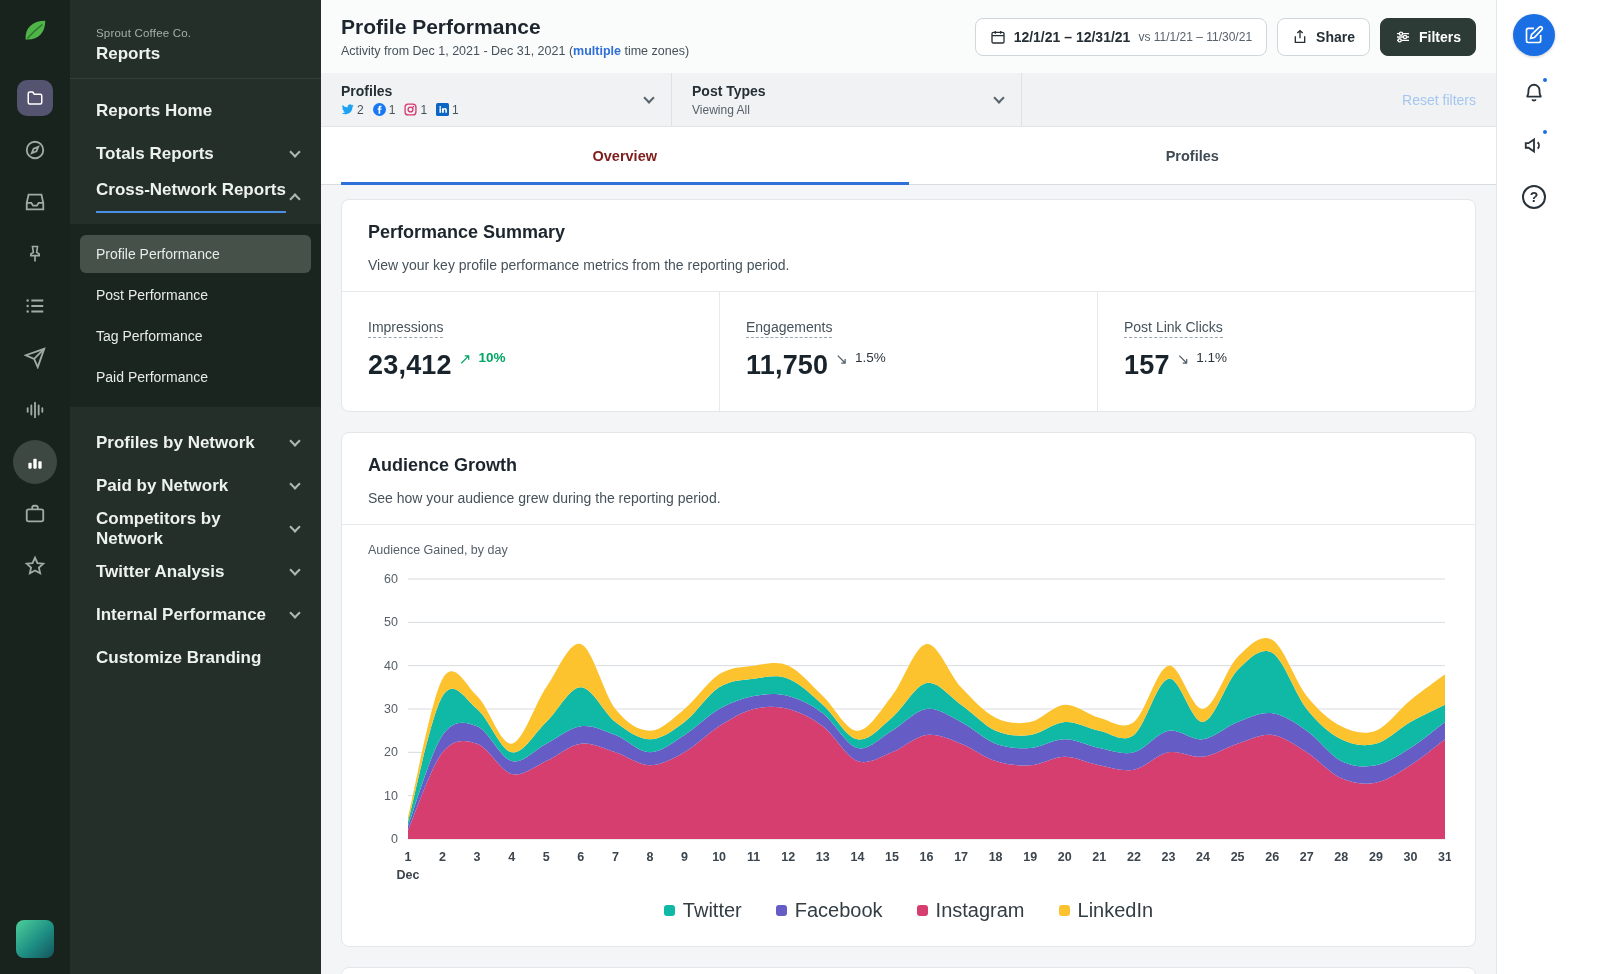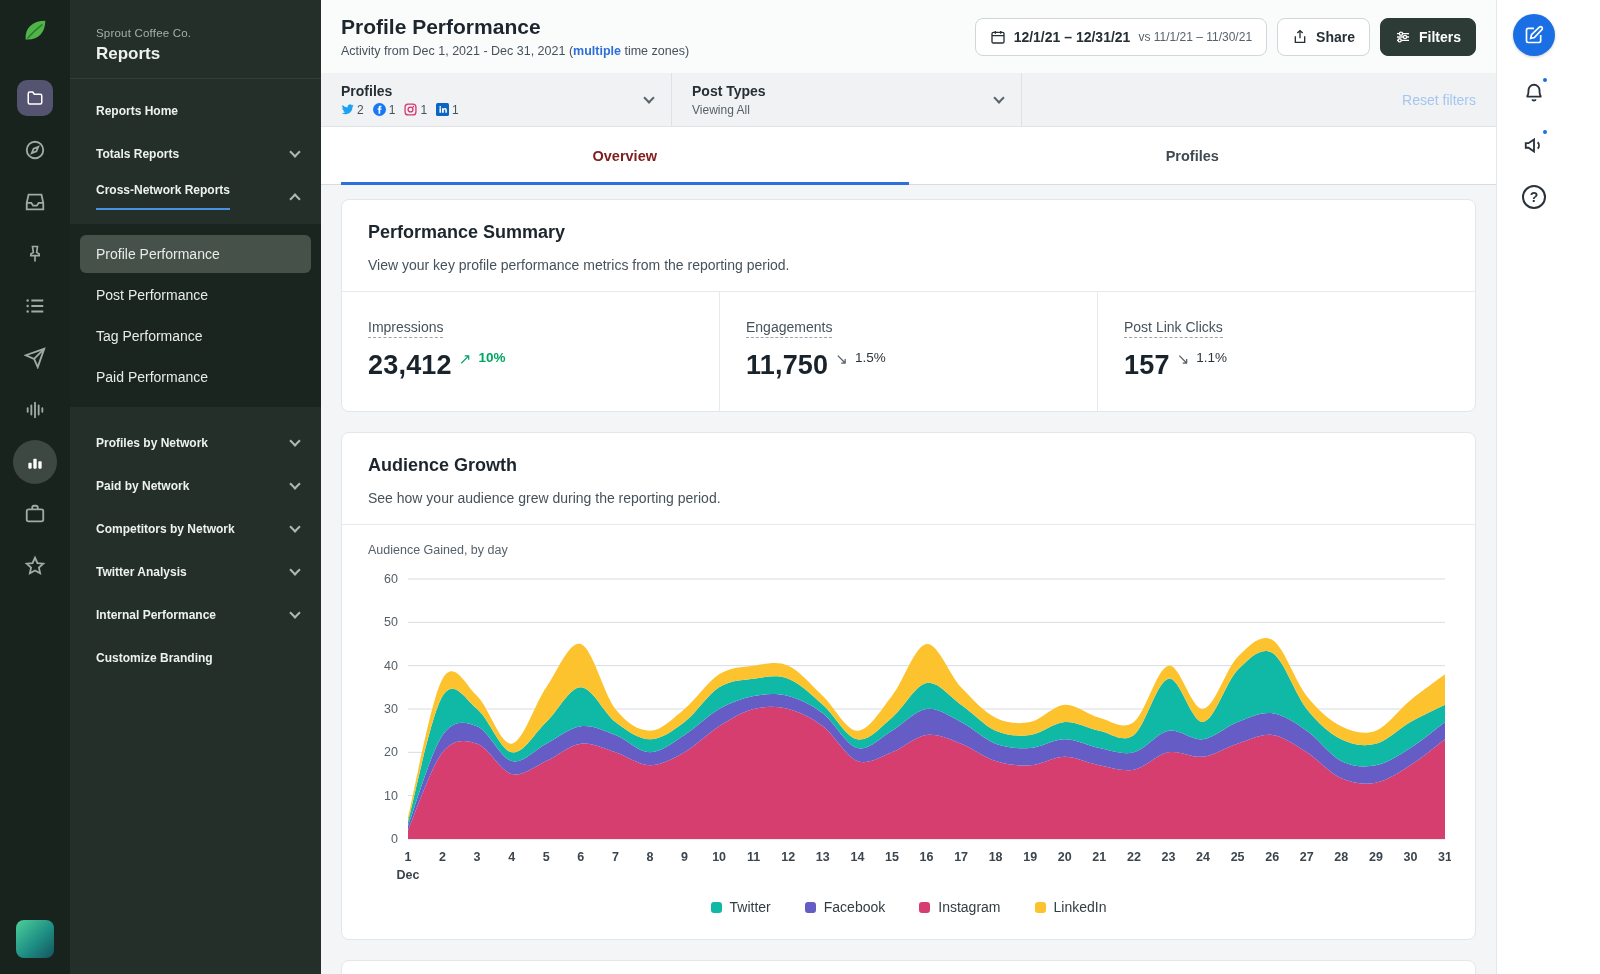--- a/index.html
+++ b/index.html
@@ -15,21 +15,21 @@
   .rail .folder-bg { width:36px; height:36px; border-radius:10px; background:#545470; display:flex; align-items:center; justify-content:center; }
   .rail .active-circle { width:44px; height:44px; border-radius:50%; background:#3d4842; display:flex; align-items:center; justify-content:center; }
   .rail .avatar { position:absolute; bottom:16px; left:16px; width:38px; height:38px; border-radius:8px; background:linear-gradient(135deg,#4ecf9a 0%,#1e8f84 55%,#14545e 100%); cursor:pointer; }
 
   
   .sidebar { position:absolute; left:70px; top:0; width:251px; height:100%; background:#242f29; color:#eef2ef; }
   .sb-head { padding:27px 26px 14px; border-bottom:1px solid #323e37; }
   .sb-org { font-size:11.5px; color:#a3afa8; letter-spacing:.2px; }
   .sb-title { font-size:17px; font-weight:700; margin-top:5px; }
   .sb-nav { padding-top:10px; }
-  .sb-item { height:43px; display:flex; align-items:center; padding:0 22px 0 26px; font-size:12px; font-weight:700; cursor:pointer; color:#eef2ef; }
+  .sb-item { height:43px; display:flex; align-items:center; padding:0 22px 0 26px; font-size:17px; font-weight:700; cursor:pointer; color:#eef2ef; }
   .sb-item .lbl-underline { border-bottom:2px solid #4a90e2; padding-bottom:11px; }
   .sb-item .chev { margin-left:auto; }
   .chev { width:8px; height:8px; border-right:2px solid #aeb9b2; border-bottom:2px solid #aeb9b2; transform:rotate(45deg); display:inline-block; margin-top:-4px; }
   .chev.up { transform:rotate(-135deg); margin-top:4px; }
   .sb-sub { background:#1b2520; padding:8px 10px; margin-top:6px; }
   .sb-sub-item { height:38px; margin:3px 0; display:flex; align-items:center; padding:0 16px; border-radius:6px; font-size:14px; font-weight:400; color:#e7ece8; cursor:pointer; }
   .sb-sub-item.selected { background:#46514a; font-weight:500; }
   .sb-gap { height:14px; }
 
   
@@ -80,21 +80,21 @@
   .m-value { font-size:27px; font-weight:700; color:#19232b; letter-spacing:.2px; }
   .m-arrow { font-size:15px; }
   .m-change { font-size:13.5px; font-weight:700; }
   .trend-up .m-arrow, .trend-up .m-change { color:#00a664; }
   .trend-down .m-arrow { color:#57616b; }
   .trend-down .m-change { color:#2b343c; font-weight:400; }
 
   .chart-wrap { padding:18px 26px 0; }
   .chart-label { font-size:12.5px; color:#57616b; }
   .legend { display:flex; justify-content:center; gap:34px; padding:10px 0 24px; }
-  .legend-item { display:flex; align-items:center; gap:8px; font-size:14px; color:#333d44; }
+  .legend-item { display:flex; align-items:center; gap:8px; font-size:20px; color:#333d44; }
   .swatch { width:11px; height:11px; border-radius:3px; display:inline-block; }
 
   .metrics-table-head { display:flex; align-items:center; padding:22px 26px; }
   .mt-title { font-size:14.5px; font-weight:700; color:#2b343c; flex:1; }
   .mt-col { font-size:14.5px; font-weight:700; color:#2b343c; width:160px; text-align:left; }
   .mt-col.last { width:110px; }
 
   
   .right-rail { position:absolute; left:1496px; top:0; width:104px; height:100%; background:#fff; border-left:1px solid #e5e8ea; display:flex; flex-direction:column; align-items:flex-start; padding:14px 0 0 16px; gap:22px; }
   .compose-btn { width:42px; height:42px; border-radius:50%; background:#1a6fe4; display:flex; align-items:center; justify-content:center; cursor:pointer; box-shadow:0 1px 3px rgba(0,0,0,.2); }

